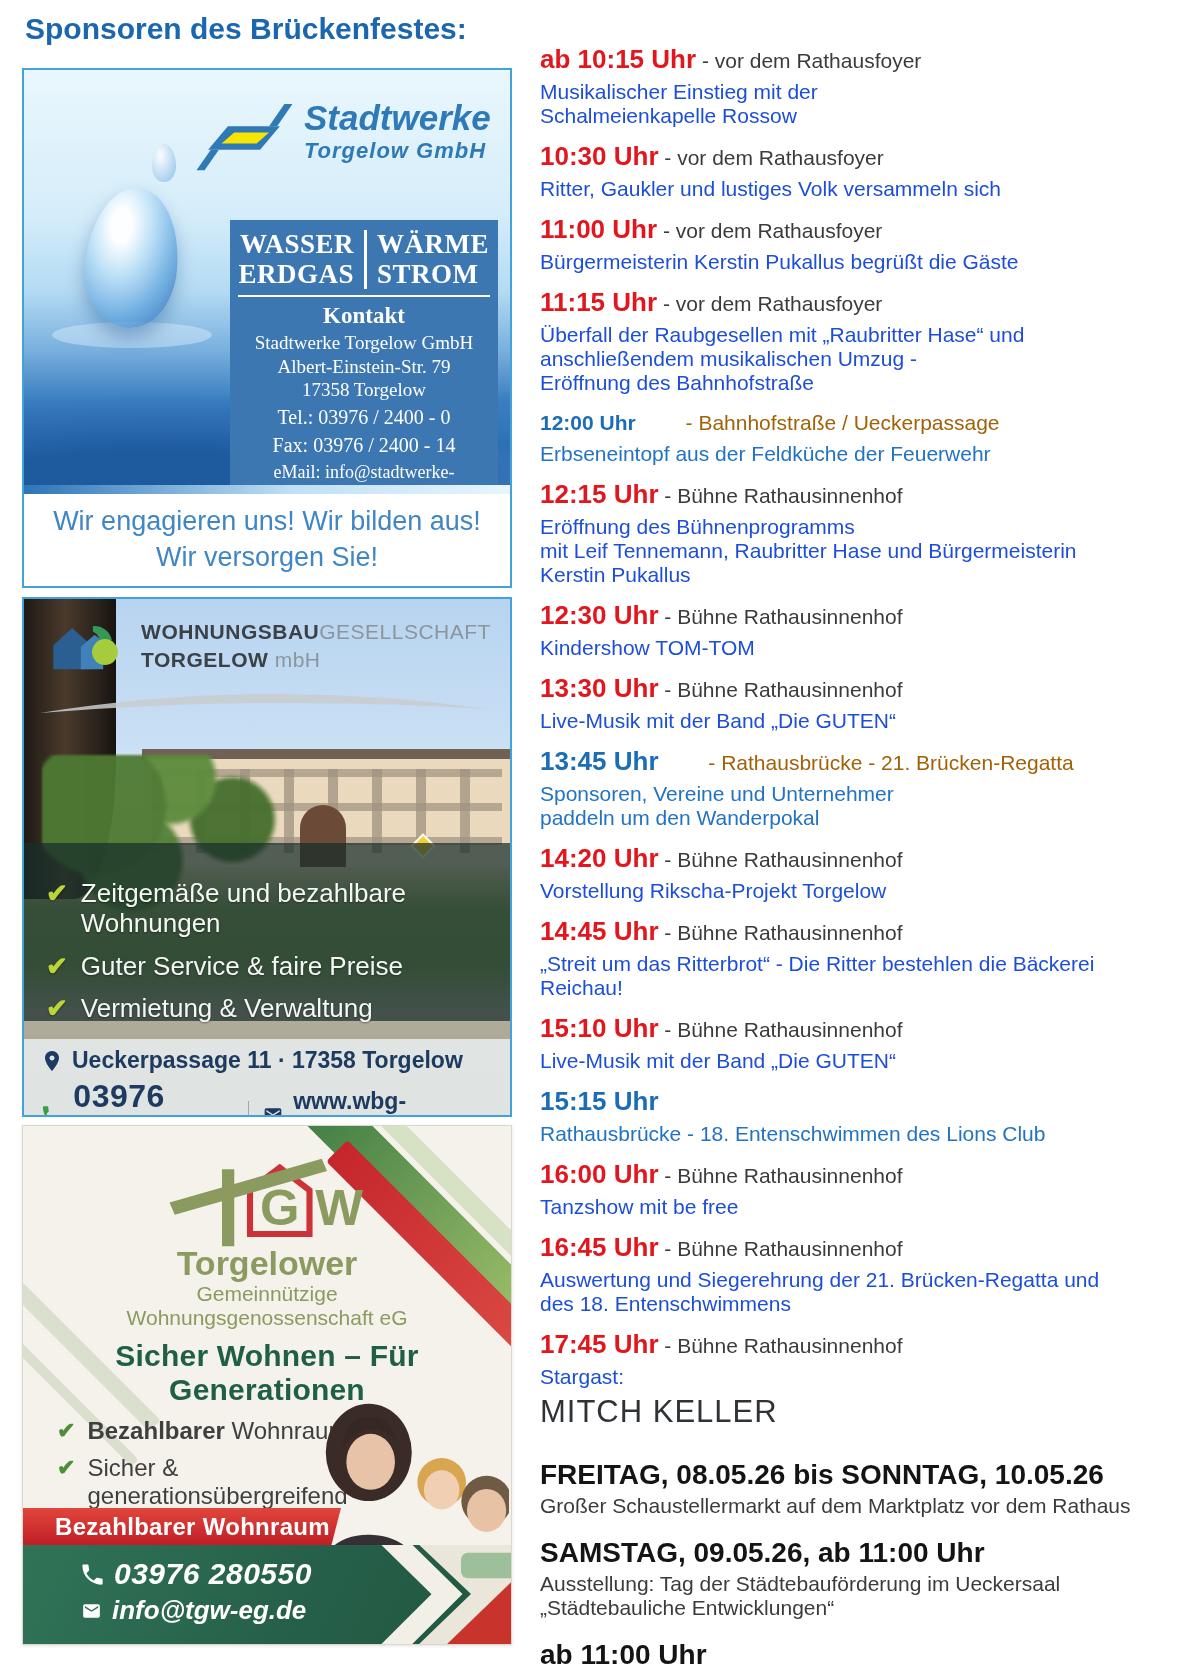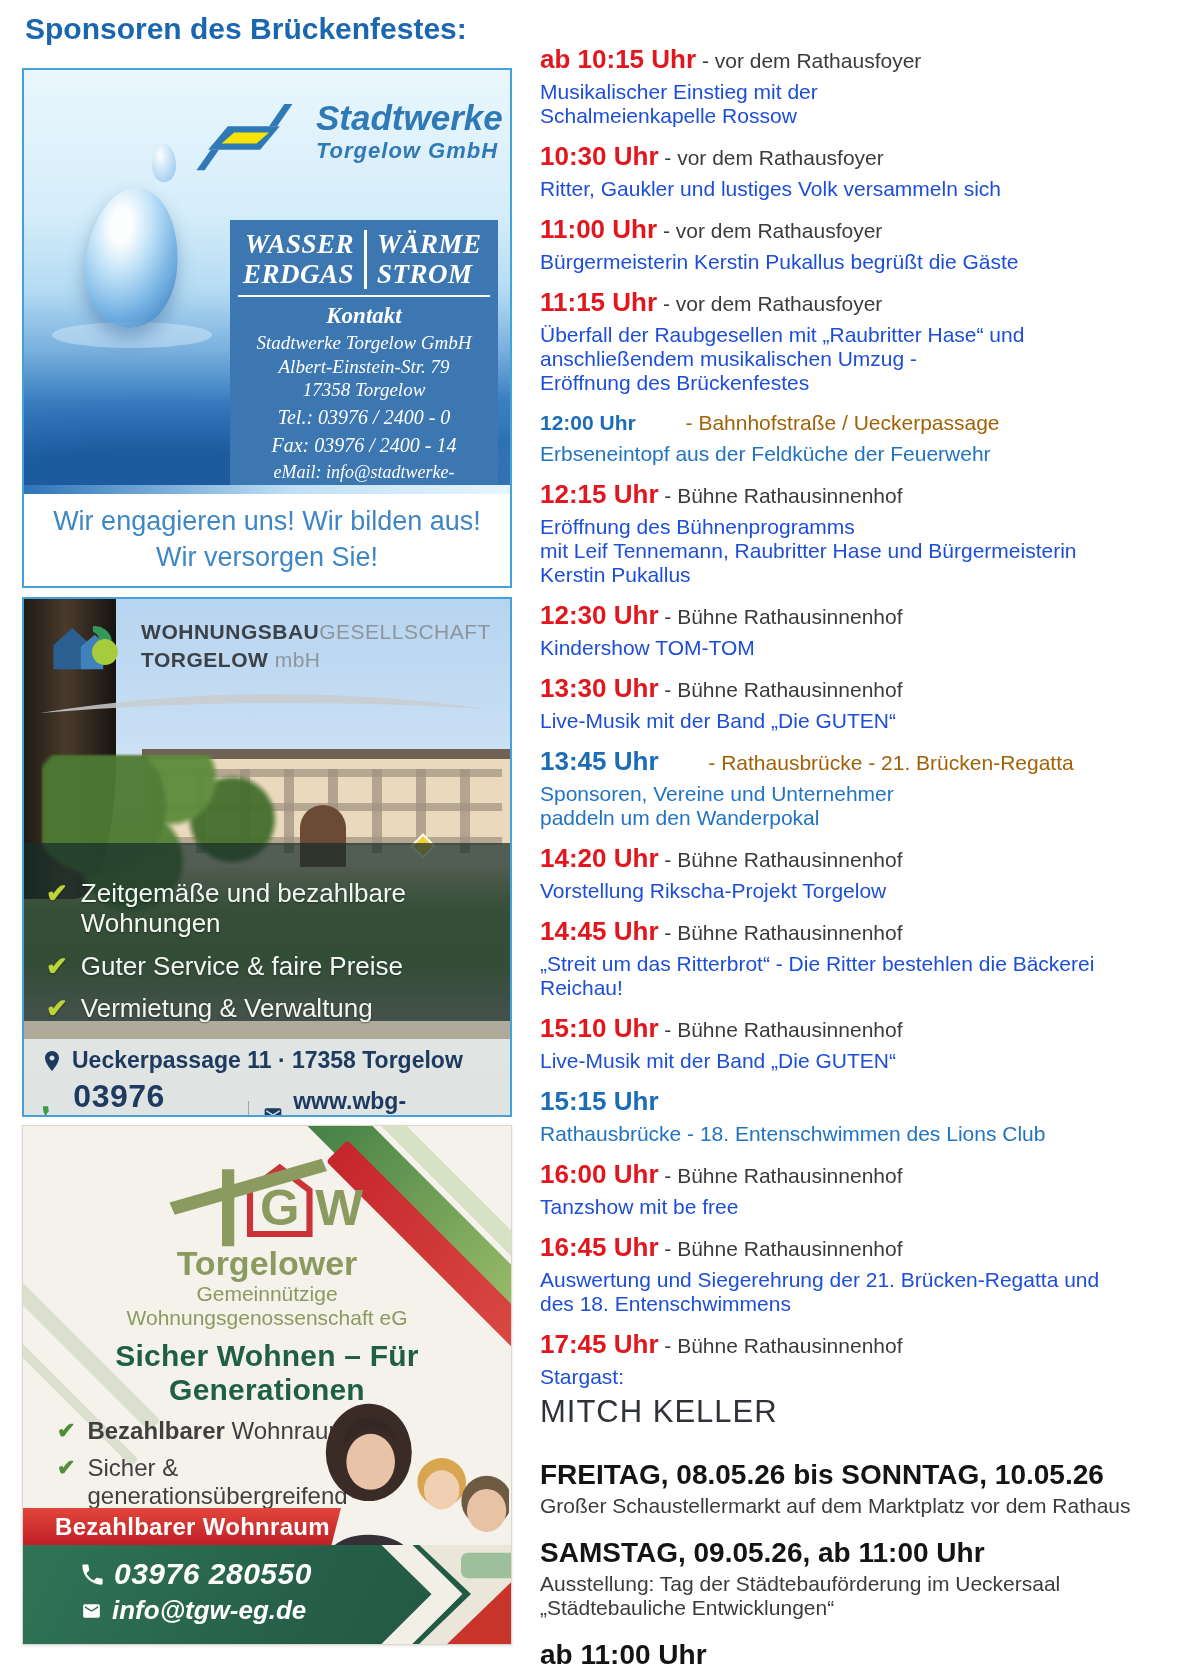--- a/index.html
+++ b/index.html
@@ -20,26 +20,26 @@
   .sw-wave{position:absolute;left:-20px;right:-20px;bottom:-8px;height:150px;
     background:radial-gradient(120% 90% at 30% 100%, #1d5a9e 0 38%, rgba(40,100,170,.75) 55%, rgba(90,150,210,.0) 78%);}
   .sw-drop{position:absolute;left:62px;top:118px;width:92px;height:140px;transform:rotate(6deg);
     border-radius:50% 50% 48% 52%/58% 58% 44% 44%;
     background:radial-gradient(ellipse at 35% 28%, rgba(255,255,255,.95) 0 12%, rgba(190,225,248,.75) 35%, rgba(90,160,220,.7) 65%, rgba(30,95,170,.78) 100%);
     box-shadow:0 10px 18px rgba(20,70,130,.35);}
   .sw-drop2{position:absolute;left:128px;top:74px;width:24px;height:38px;border-radius:50%/60% 60% 42% 42%;
     background:radial-gradient(ellipse at 35% 30%, rgba(255,255,255,.9), rgba(120,180,230,.8));}
   .sw-ripple{position:absolute;left:28px;top:252px;width:160px;height:26px;border-radius:50%;
     background:rgba(230,245,255,.4);}
-  .sw-logo{position:absolute;left:168px;top:30px;display:flex;align-items:flex-start;gap:20px;}
+  .sw-logo{position:absolute;left:168px;top:30px;display:flex;align-items:flex-start;gap:8px;}
   .sw-mark{width:104px;height:76px;flex:0 0 auto;}
   .sw-brand1{font-size:35px;font-weight:bold;font-style:italic;color:#2e79b6;line-height:1;}
   .sw-brand2{font-size:22px;font-weight:bold;font-style:italic;color:#2e79b6;letter-spacing:1px;margin-top:3px;}
   .sw-info{position:absolute;left:206px;right:12px;top:150px;background:#3c77b1;color:#fff;
-    text-align:center;padding:8px 6px 10px;font-family:"Liberation Serif", serif;font-style:italic;}
+    text-align:center;padding:8px 6px 10px;font-family:"Liberation Serif", serif;}
   .svc-grid{display:grid;grid-template-columns:1fr 1fr;line-height:1.1;margin:2px 0 6px;}
   .svc{font-size:27px;font-weight:bold;letter-spacing:.5px;}
   .svc.r{text-align:right;padding-right:10px;}
   .svc.l{text-align:left;padding-left:10px;border-left:3px solid #fff;}
   .sw-hr{height:2px;background:#fff;margin:4px 2px 6px;}
   .k-head{font-size:23px;font-weight:bold;margin-bottom:2px;}
   .k-line{font-size:19px;line-height:1.22;}
   .k-tel{font-size:20px;line-height:1.22;margin-top:4px;}
   .k-mail{font-size:18px;line-height:1.22;margin-top:4px;}
   .sw-bar{position:absolute;left:0;right:0;bottom:92px;height:9px;
@@ -353,21 +353,21 @@
     </div>
     <div class="desc">Bürgermeisterin Kerstin Pukallus begrüßt die Gäste</div>
 
   </div>
         <div class="entry">
     <div class="e-head">
       <span class="time red">11:15 Uhr</span><span class="loc"> - vor dem Rathausfoyer</span>
     </div>
     <div class="desc">Überfall der Raubgesellen mit „Raubritter Hase“ und
 anschließendem musikalischen Umzug -
-Eröffnung des Brückenfestes</div>
+Eröffnung des Bahnhofstraße</div>
 
   </div>
         <div class="entry">
     <div class="e-head">
       <span class="time blue sm">12:00 Uhr</span><span class="loc blue"> - Bahnhofstraße / Ueckerpassage</span>
     </div>
     <div class="desc blue">Erbseneintopf aus der Feldküche der Feuerwehr</div>
 
   </div>
         <div class="entry">

